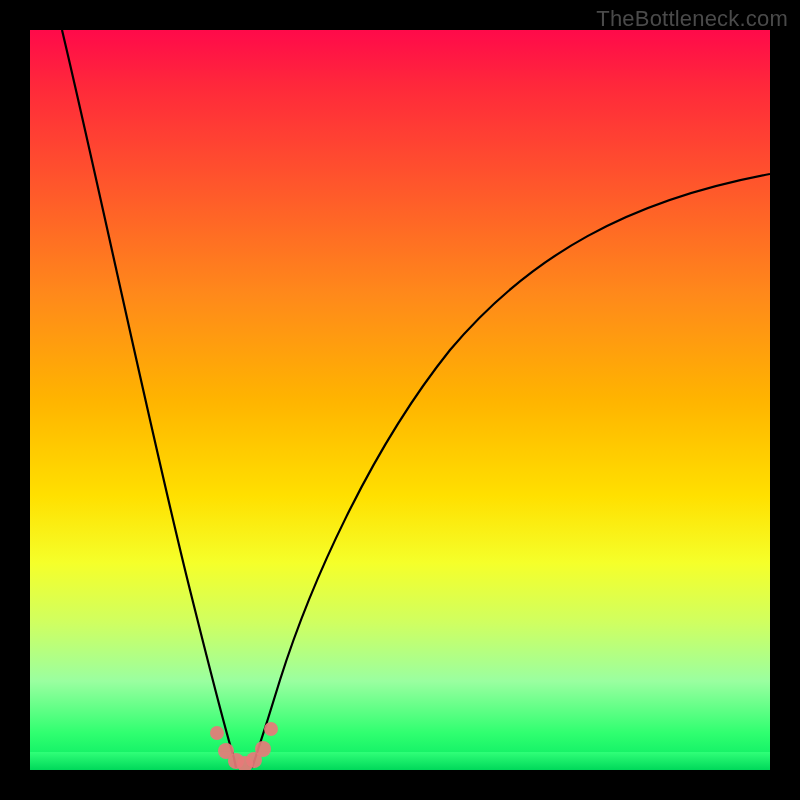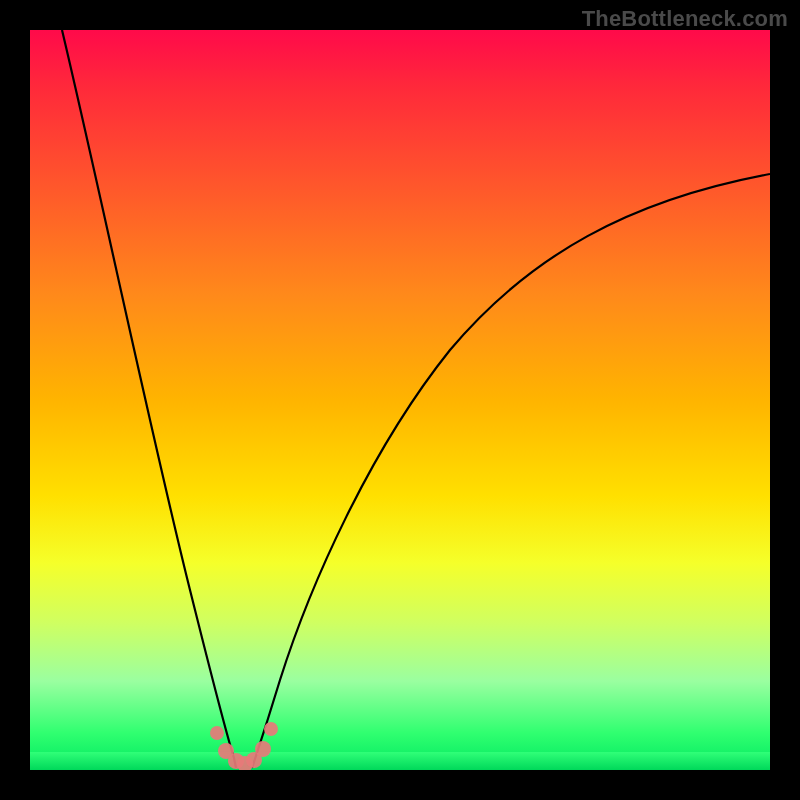--- a/index.html
+++ b/index.html
@@ -30,21 +30,21 @@
       #30ff70 95%,
       #00e860 100%
     );
   }
   .watermark {
     position: absolute;
     top: 6px;
     right: 12px;
     color: #4a4a4a;
     font-size: 22px;
-    font-weight: 700;
+    font-weight: 400;
     letter-spacing: 0.2px;
     z-index: 5;
   }
   svg.curve {
     position: absolute;
     left: 0;
     top: 0;
     width: 740px;
     height: 740px;
     z-index: 2;

